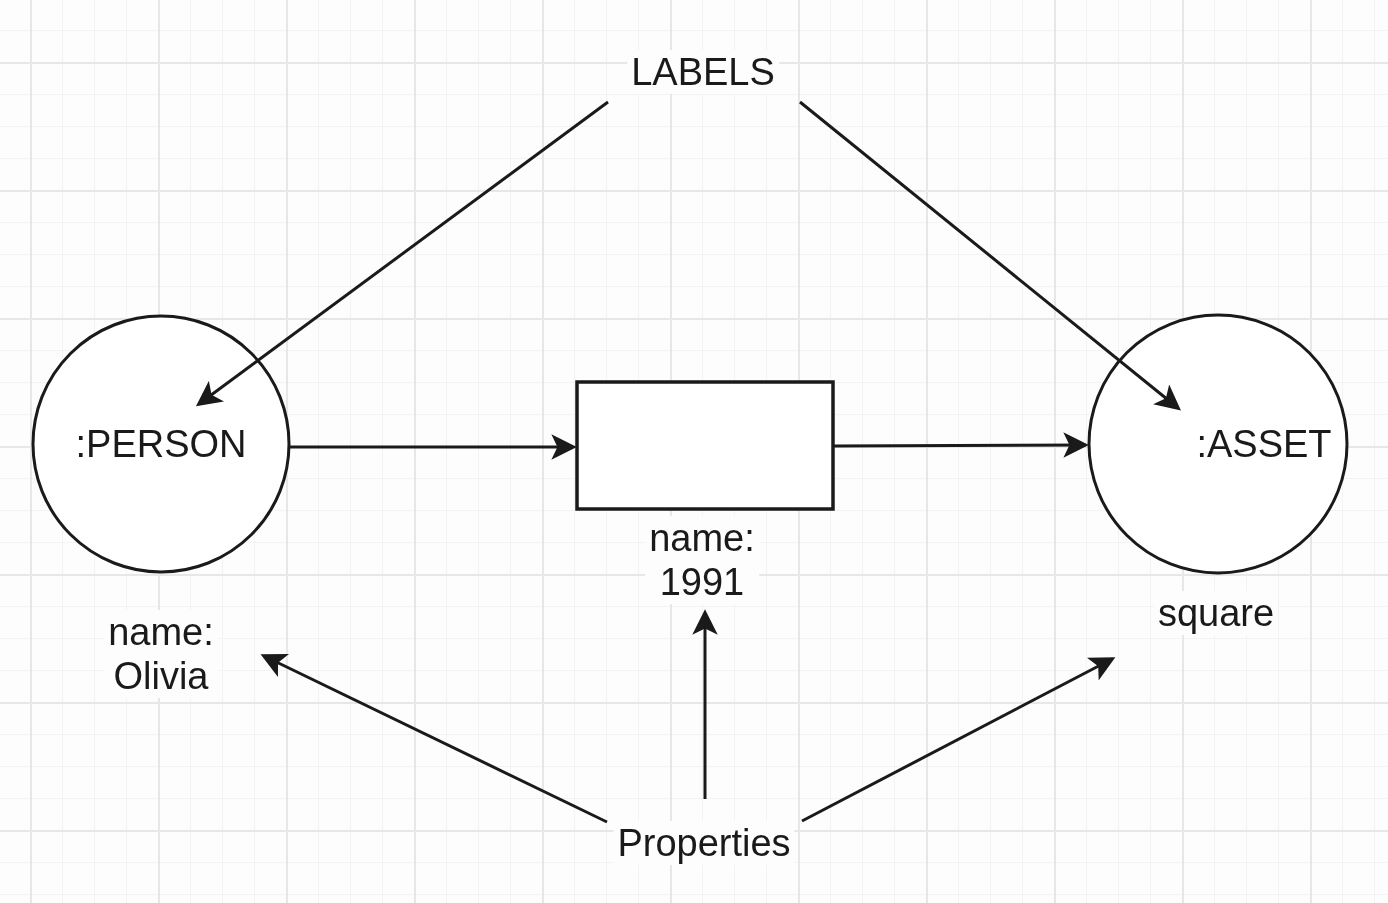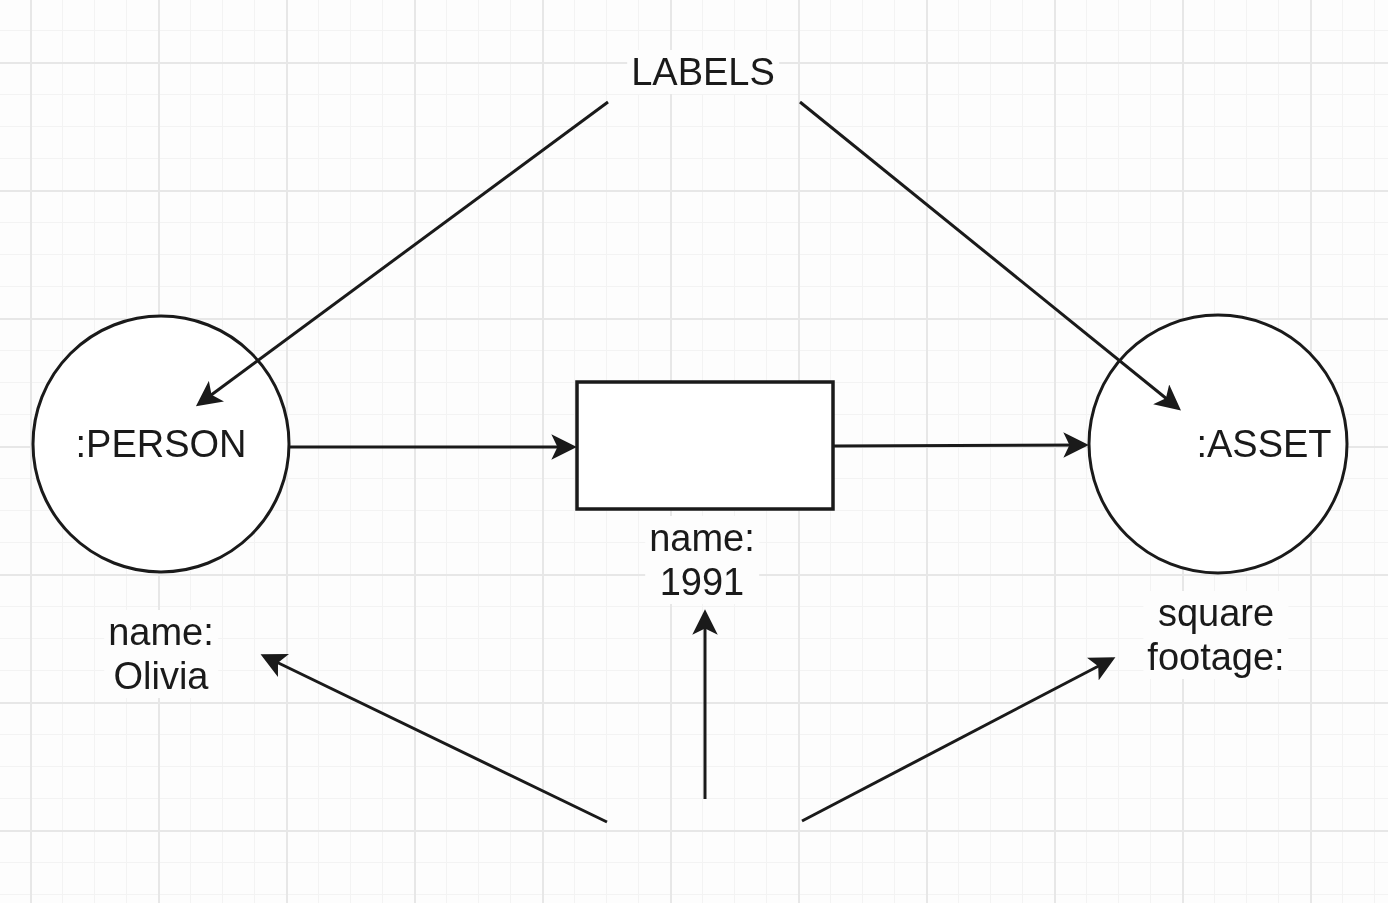--- a/index.html
+++ b/index.html
@@ -83,17 +83,17 @@
     <span>1991</span>
   </div>
 
   <div class="label" style="left:161px; top:610px;">
     <span>name:</span>
     <span>Olivia</span>
   </div>
 
   <div class="label" style="left:1216px; top:591px;text-align:center;">
     <span>square</span>
-    <span>footage:</span>
   </div>
 
+  <div class="label" style="left:704px; top:821px;">Properties</div>
 
 </div>
 
 </body></html>

